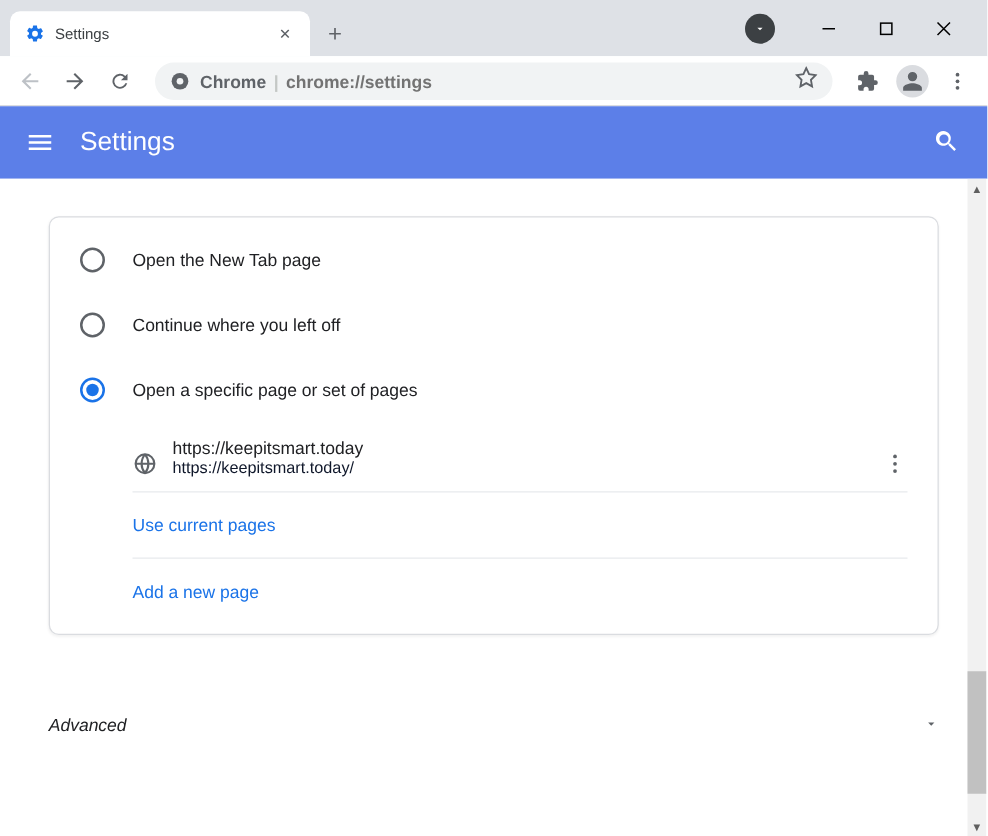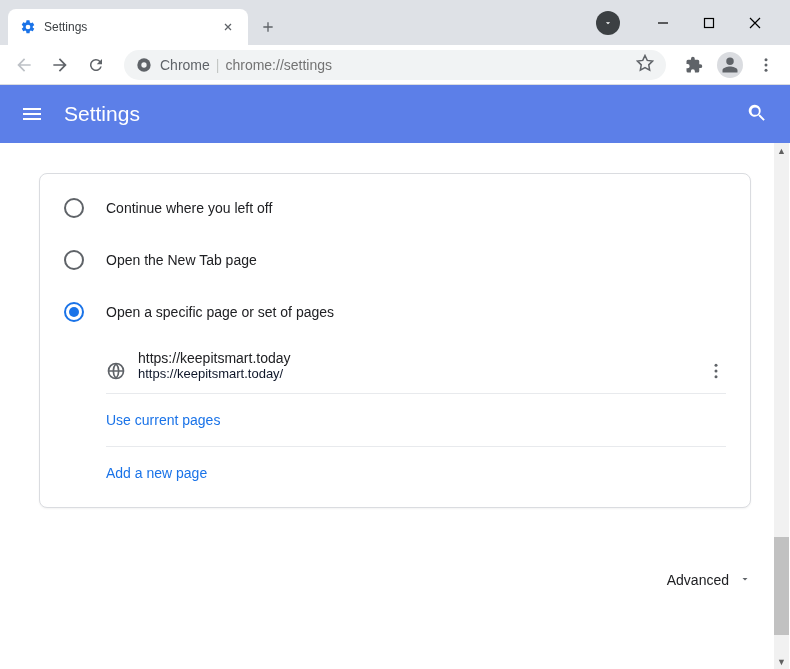--- a/index.html
+++ b/index.html
@@ -14,21 +14,21 @@
 .tab-close { width: 16px; height: 16px; color: #5f6368; cursor: pointer; display:flex; align-items:center; justify-content:center; border-radius:50%; }
 .new-tab-btn { width: 28px; height: 28px; margin-left: 6px; margin-bottom: 4px; display: flex; align-items: center; justify-content: center; color: #5f6368; border-radius: 50%; cursor:pointer; }
 .win-controls { display: flex; align-items: center; gap: 0; padding-right: 12px; }
 .win-btn { width: 46px; height: 40px; display: flex; align-items: center; justify-content: center; color: #000; }
 .incognito-badge { width: 24px; height:24px; background:#3c4043; border-radius:50%; align-self:center; margin-right:20px; display:flex; align-items:center; justify-content:center;}
 
 
 .toolbar { height: 40px; background: #fff; display: flex; align-items: center; padding: 0 8px; gap: 4px; border-bottom: 1px solid #dadce0; }
 .nav-btn { width: 32px; height: 32px; display: flex; align-items: center; justify-content: center; color: #5f6368; border-radius: 50%; }
 .nav-btn.disabled { color: #bdc1c6; }
-.omnibox { flex: 1; height: 30px; background: #f1f3f4; border-radius: 15px; display: flex; align-items: center; padding: 0 12px; margin: 0 8px; }
+.omnibox { flex: 1; height: 30px; background: #f1f3f4; border-radius: 15px; display: flex; align-items: center; padding: 0 12px; margin: 0 8px; font-weight: bold; }
 .omni-icon { width: 16px; height: 16px; color: #5f6368; margin-right: 8px; }
 .url-text { font-size: 14px; color: #5f6368; display:flex; align-items:baseline;}
 .url-prefix { color: #5f6368; }
 .url-divider { margin: 0 6px; color: #c4c7c5; }
 .url-path { color: #737373; }
 .omni-star { margin-left: auto; color: #5f6368; }
 .toolbar-icon { width: 32px; height: 32px; display: flex; align-items: center; justify-content: center; color: #5f6368; border-radius: 50%; }
 .avatar { width: 26px; height: 26px; background: #dadce0; border-radius: 50%; display:flex; align-items:center; justify-content:center; color:#5f6368;}
 
 
@@ -52,21 +52,21 @@
 .sub-section { margin-left: 66px; margin-right: 24px; }
 .page-entry { display: flex; align-items: flex-end; padding: 12px 0; gap: 12px; border-bottom: 1px solid #e8eaed; }
 .globe-icon { width: 20px; height: 20px; color: #5f6368; flex-shrink:0;}
 .page-info { flex: 1; }
 .page-title { font-size: 14px; color: #202124; }
 .page-url { font-size: 13px; color: #0f172a; }
 .more-icon { width: 20px; height: 20px; color: #5f6368; }
 .link-row { padding: 18px 0; font-size: 14px; color: #1a73e8; cursor: pointer; border-bottom: 1px solid #e8eaed; }
 .link-row:last-child { border-bottom: none; }
 
-.advanced-row { display: flex; align-items: center; justify-content: flex-end; gap: 10px; padding: 24px 0; font-size: 14px; color: #202124; margin-top:40px; cursor:pointer;}
+.advanced-row { display: flex; align-items: center; justify-content: space-between; gap: 10px; padding: 24px 0; font-size: 14px; color: #202124; margin-top:40px; cursor:pointer;font-style:italic;}
 .dropdown-arrow { color:#5f6368; }
 
 
 .scroll-track { position: absolute; right: 1px; top: 0; bottom: 0; width: 15px; background: #f1f1f1; }
 .scroll-arrow { width:15px; height:15px; display:flex; align-items:center; justify-content:center; font-size:9px; color:#606060;}
 .scroll-thumb { position: absolute; right: 0; top: 394px; width: 15px; height: 98px; background: #c1c1c1; }
 </style>
 </head>
 <body>
 
@@ -184,26 +184,26 @@
   </span>
 </div>
 
 <div class="content-wrap">
   <div class="content-scroll">
     <div class="content-inner">
       <div class="card">
 
         <div class="radio-row">
           <div class="radio"></div>
-          <div class="radio-label">Continue where you left off</div>
+          <div class="radio-label">Open the New Tab page</div>
         </div>
 
         <div class="radio-row">
           <div class="radio"></div>
-          <div class="radio-label">Open the New Tab page</div>
+          <div class="radio-label">Continue where you left off</div>
         </div>
 
         <div class="radio-row">
           <div class="radio selected"></div>
           <div class="radio-label">Open a specific page or set of pages</div>
         </div>
 
         <div class="sub-section">
           <div class="page-entry">
             <span class="globe-icon">

